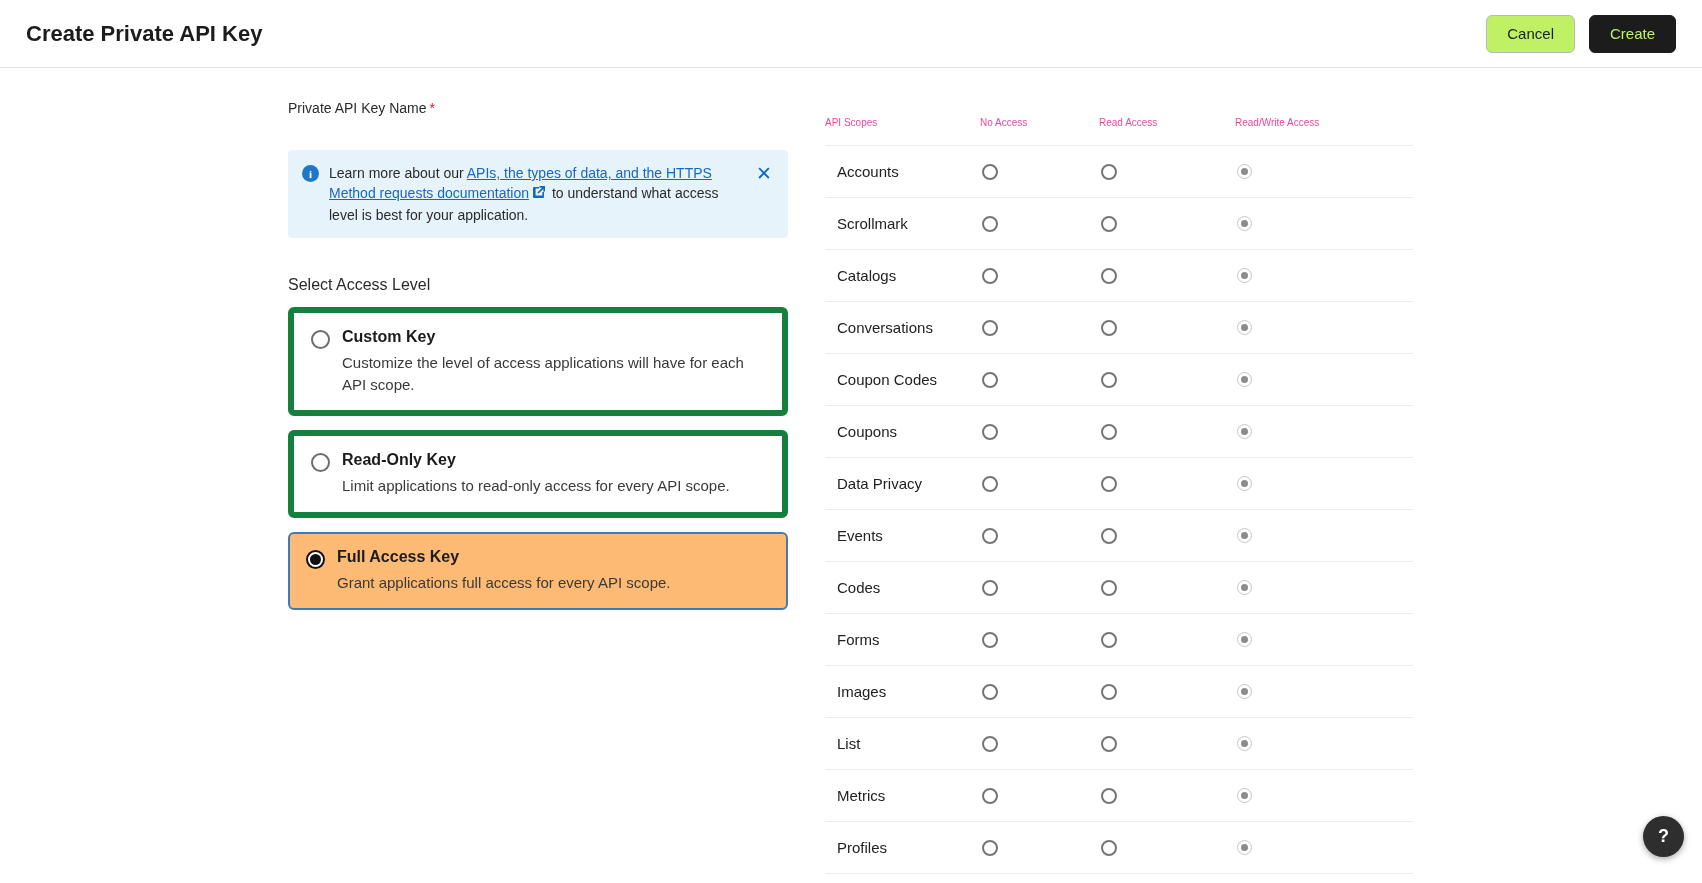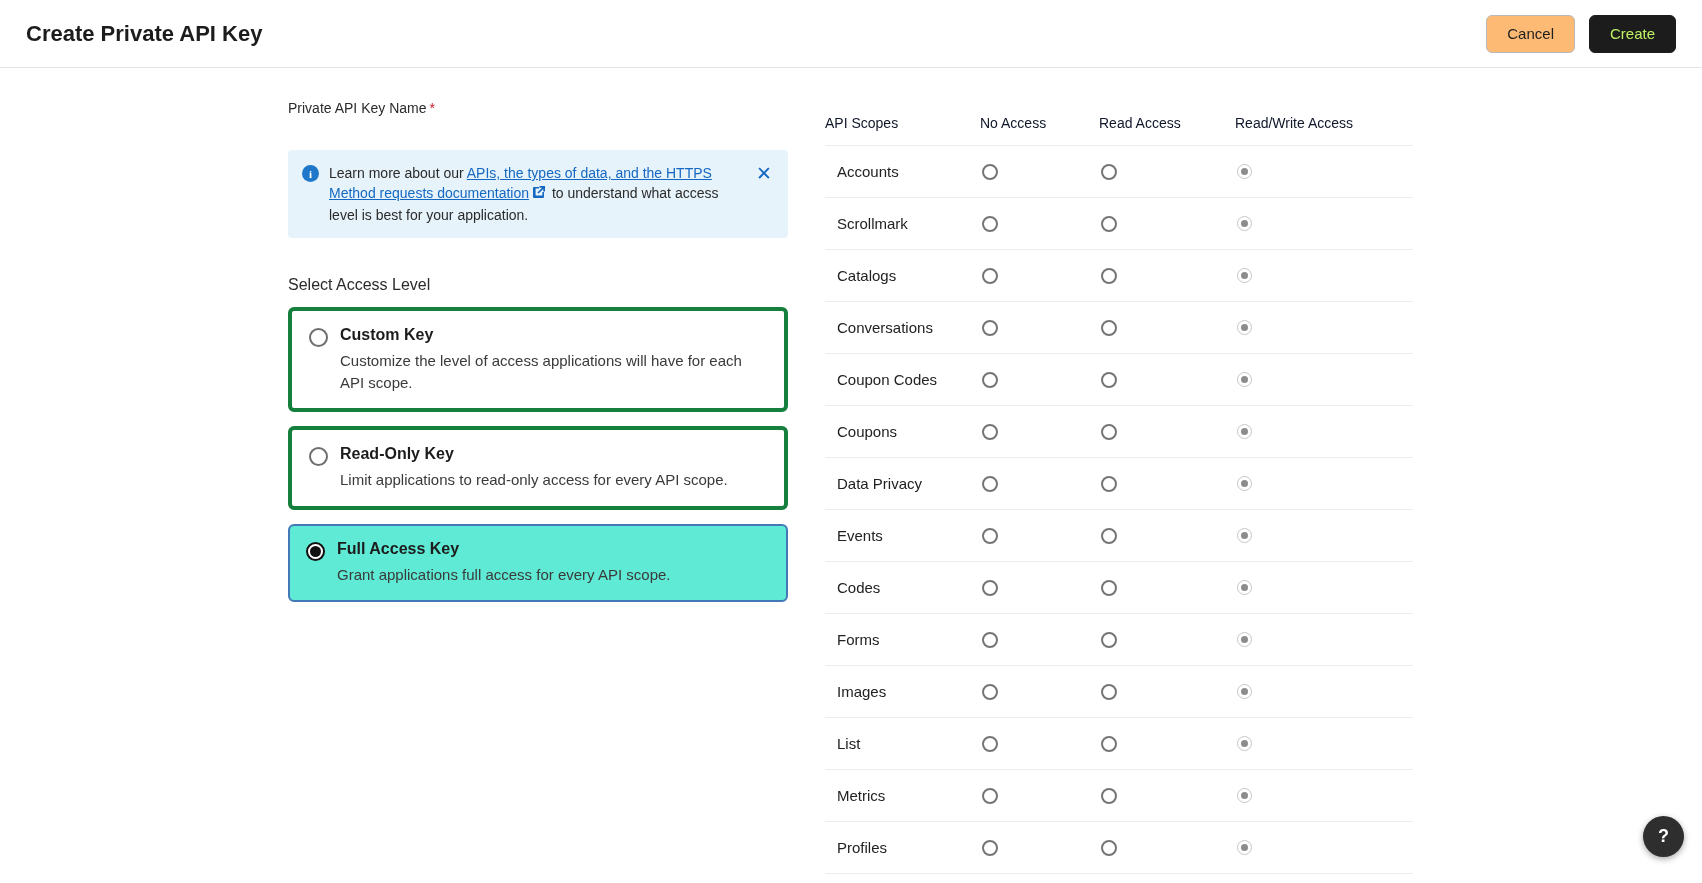--- a/index.html
+++ b/index.html
@@ -29,21 +29,21 @@
   .header-actions { display: flex; gap: 14px; }
   .btn {
     font-family: "Liberation Sans", sans-serif;
     font-size: 15px;
     border-radius: 6px;
     padding: 9px 20px;
     cursor: pointer;
     line-height: 1.2;
   }
   .btn-secondary {
-    background: #fdba74;
+    background: #bef264;
     border: 1px solid #b9b9b9;
     color: #1f1f1f;
   }
   .btn-primary {
     background: #1c1c1c;
     border: 1px solid #1c1c1c;
     color: #bef264;
   }
 
   
@@ -122,32 +122,32 @@
   }
 
   
   .section-label {
     margin-top: 38px;
     margin-bottom: 13px;
     font-size: 16px;
     color: #2b2b2b;
   }
   .option-card {
-    border: 4px solid #15803d;
+    border: 6px solid #15803d;
     border-radius: 6px;
     padding: 15px 17px;
     margin-bottom: 14px;
     display: flex;
     gap: 12px;
     cursor: pointer;
     background: #fff;
   }
   .option-card.selected {
     border: 2px solid #4379b8;
-    background: #5eead4;
+    background: #fdba74;
     padding: 14px 16px;
   }
   .radio {
     flex: none;
     width: 19px; height: 19px;
     border-radius: 50%;
     border: 2px solid #6e6e6e;
     background: #fff;
     display: inline-flex;
     align-items: center;
@@ -181,22 +181,22 @@
   .scope-row, .scope-header {
     display: grid;
     grid-template-columns: 155px 119px 136px 1fr;
     align-items: center;
   }
   .scope-header {
     height: 46px;
     border-bottom: 1px solid #ececec;
   }
   .scope-header div {
-    font-size: 14px;
-    color: #0f172a;
+    font-size: 10px;
+    color: #ec4899;
   }
   .scope-row {
     height: 52px;
     border-bottom: 1px solid #ececec;
   }
   .scope-name {
     font-size: 15px;
     color: #222;
     margin-left: 12px;
   }

